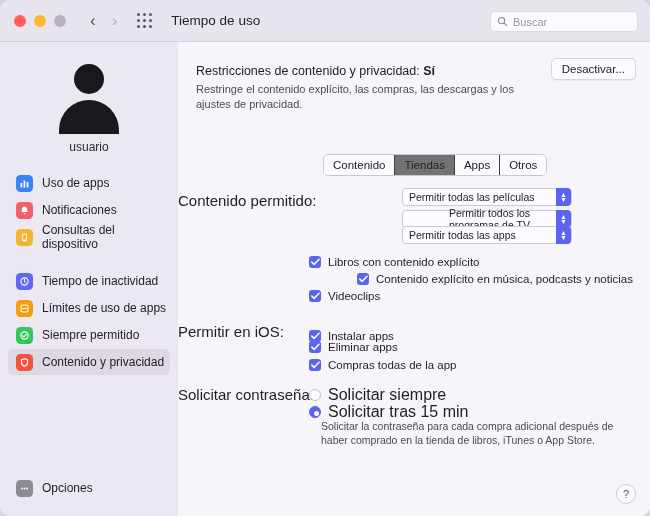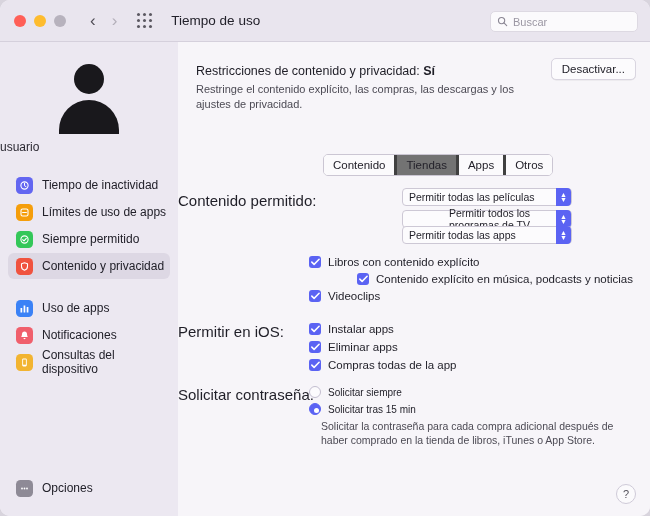--- a/index.html
+++ b/index.html
@@ -118,20 +118,21 @@
   
   #sidebar {
     position: absolute;
     top: 42px; left: 0; bottom: 0;
     width: 178px;
     background: #ece8f1;
     box-sizing: border-box;
   }
   #avatar-wrap {
     padding-top: 18px;
+    text-align: center;
   }
   #avatar {
     width: 72px; height: 72px;
     margin: 0 auto;
     position: relative;
   }
   #avatar .head {
     position: absolute;
     left: 21px; top: 4px;
     width: 30px; height: 30px;
@@ -234,21 +235,21 @@
     border-radius: 5px;
     overflow: hidden;
     background: #fbfafc;
   }
   .tab {
     font-size: 11.5px;
     color: #24222b;
     padding: 0 9px;
     display: flex;
     align-items: center;
-    border-right: 3px solid #404040;
+    border-right: 1px solid #404040;
     background: #fbfafc;
     box-sizing: border-box;
     height: 100%;
   }
   .tab:last-child { border-right: 0; }
   .tab.active {
     background: #737373;
   }
 
   
@@ -305,21 +306,21 @@
     margin-right: 7px;
     flex: none;
     position: relative;
   }
   .cbox svg { position: absolute; left: 1.5px; top: 2px; }
 
   .radio-row {
     position: absolute;
     display: flex;
     align-items: center;
-    font-size: 10px;
+    font-size: 16px;
     color: #1f1e27;
   }
   .radio {
     width: 12px; height: 12px;
     border-radius: 50%;
     background: #fcfbfd;
     border: 1px solid #c3bed0;
     margin-right: 7px;
     flex: none;
     position: relative;
@@ -400,20 +401,51 @@
 
   <div id="sidebar">
     <div id="avatar-wrap">
       <div id="avatar">
         <div class="head"></div>
         <div class="body"></div>
       </div>
       <div id="user-name">usuario</div>
     </div>
 
+    <div class="side-group" style="margin-top:16px;">
+      <div class="side-item">
+        <span class="side-ico" style="background:#3b82f6;">
+          <svg width="11" height="11" viewBox="0 0 11 11">
+              <rect x="1.5" y="5" width="1.7" height="4.5" fill="#fff"></rect>
+              <rect x="4.6" y="2.5" width="1.7" height="7" fill="#fff"></rect>
+              <rect x="7.7" y="4" width="1.7" height="5.5" fill="#fff"></rect>
+            </svg>
+        </span>
+        <span>Uso de apps</span>
+      </div>
+      <div class="side-item">
+        <span class="side-ico" style="background:#f05f6c;">
+          <svg width="11" height="11" viewBox="0 0 11 11">
+              <path d="M5.5 1.6c-1.5 0-2.5 1-2.5 2.4 0 2-0.8 2.6-0.8 3.1h6.6c0-0.5-0.8-1.1-0.8-3.1 0-1.4-1-2.4-2.5-2.4z" fill="#fff"></path>
+              <path d="M4.4 8.1a1.1 1.1 0 0 0 2.2 0z" fill="#fff"></path>
+            </svg>
+        </span>
+        <span>Notificaciones</span>
+      </div>
+      <div class="side-item">
+        <span class="side-ico" style="background:#f2b431;">
+          <svg width="11" height="11" viewBox="0 0 11 11">
+              <rect x="3.2" y="1.6" width="4.6" height="7.8" rx="1.1" fill="#fff"></rect>
+              <rect x="4.1" y="2.5" width="2.8" height="5.2" fill="#f2b431"></rect>
+            </svg>
+        </span>
+        <span>Consultas del dispositivo</span>
+      </div>
+    </div>
+
     <div class="side-group" style="margin-top:18px;">
       <div class="side-item">
         <span class="side-ico" style="background:#6366f1;">
           <svg width="11" height="11" viewBox="0 0 11 11">
               <circle cx="5.5" cy="5.5" r="3.6" fill="none" stroke="#fff" stroke-width="1.1"></circle>
               <path d="M5.5 3.3v2.4l1.6 1" stroke="#fff" stroke-width="1" fill="none" stroke-linecap="round"></path>
             </svg>
         </span>
         <span>Tiempo de inactividad</span>
       </div>
@@ -435,51 +467,20 @@
         </span>
         <span>Siempre permitido</span>
       </div>
       <div class="side-item selected">
         <span class="side-ico" style="background:#f0533f;">
           <svg width="11" height="11" viewBox="0 0 11 11">
               <path d="M5.5 1.7l3 1.1v2.7c0 1.9-1.3 3.2-3 3.8-1.7-0.6-3-1.9-3-3.8V2.8z" fill="none" stroke="#fff" stroke-width="1.1" stroke-linejoin="round"></path>
             </svg>
         </span>
         <span>Contenido y privacidad</span>
-      </div>
-    </div>
-
-    <div class="side-group" style="margin-top:16px;">
-      <div class="side-item">
-        <span class="side-ico" style="background:#3b82f6;">
-          <svg width="11" height="11" viewBox="0 0 11 11">
-              <rect x="1.5" y="5" width="1.7" height="4.5" fill="#fff"></rect>
-              <rect x="4.6" y="2.5" width="1.7" height="7" fill="#fff"></rect>
-              <rect x="7.7" y="4" width="1.7" height="5.5" fill="#fff"></rect>
-            </svg>
-        </span>
-        <span>Uso de apps</span>
-      </div>
-      <div class="side-item">
-        <span class="side-ico" style="background:#f05f6c;">
-          <svg width="11" height="11" viewBox="0 0 11 11">
-              <path d="M5.5 1.6c-1.5 0-2.5 1-2.5 2.4 0 2-0.8 2.6-0.8 3.1h6.6c0-0.5-0.8-1.1-0.8-3.1 0-1.4-1-2.4-2.5-2.4z" fill="#fff"></path>
-              <path d="M4.4 8.1a1.1 1.1 0 0 0 2.2 0z" fill="#fff"></path>
-            </svg>
-        </span>
-        <span>Notificaciones</span>
-      </div>
-      <div class="side-item">
-        <span class="side-ico" style="background:#f2b431;">
-          <svg width="11" height="11" viewBox="0 0 11 11">
-              <rect x="3.2" y="1.6" width="4.6" height="7.8" rx="1.1" fill="#fff"></rect>
-              <rect x="4.1" y="2.5" width="2.8" height="5.2" fill="#f2b431"></rect>
-            </svg>
-        </span>
-        <span>Consultas del dispositivo</span>
       </div>
     </div>
 
     <div id="options-row">
       <div class="side-item">
         <span class="side-ico" style="background:#8e8a96;">
           <svg width="11" height="11" viewBox="0 0 11 11">
               <circle cx="3" cy="5.5" r="0.9" fill="#fff"></circle>
               <circle cx="5.5" cy="5.5" r="0.9" fill="#fff"></circle>
               <circle cx="8" cy="5.5" r="0.9" fill="#fff"></circle>
@@ -555,21 +556,21 @@
       <span class="cbox">
           <svg width="9" height="8" viewBox="0 0 9 8">
             <path d="M0.8 4.1l2.3 2.3L8.1 1.3" stroke="#fff" stroke-width="1.5" fill="none" stroke-linecap="round" stroke-linejoin="round"></path>
           </svg>
         </span>
       <span>Videoclips</span>
     </div>
 
     <div class="row-label" style="left:0; top:281px; width:222px;">Permitir en iOS:</div>
 
-    <div class="check-row" style="left:131px; top:281px;">
+    <div class="check-row" style="left:131px; top:288px;">
       <span class="cbox">
           <svg width="9" height="8" viewBox="0 0 9 8">
             <path d="M0.8 4.1l2.3 2.3L8.1 1.3" stroke="#fff" stroke-width="1.5" fill="none" stroke-linecap="round" stroke-linejoin="round"></path>
           </svg>
         </span>
       <span>Instalar apps</span>
     </div>
     <div class="check-row" style="left:131px; top:299px;">
       <span class="cbox">
           <svg width="9" height="8" viewBox="0 0 9 8">

